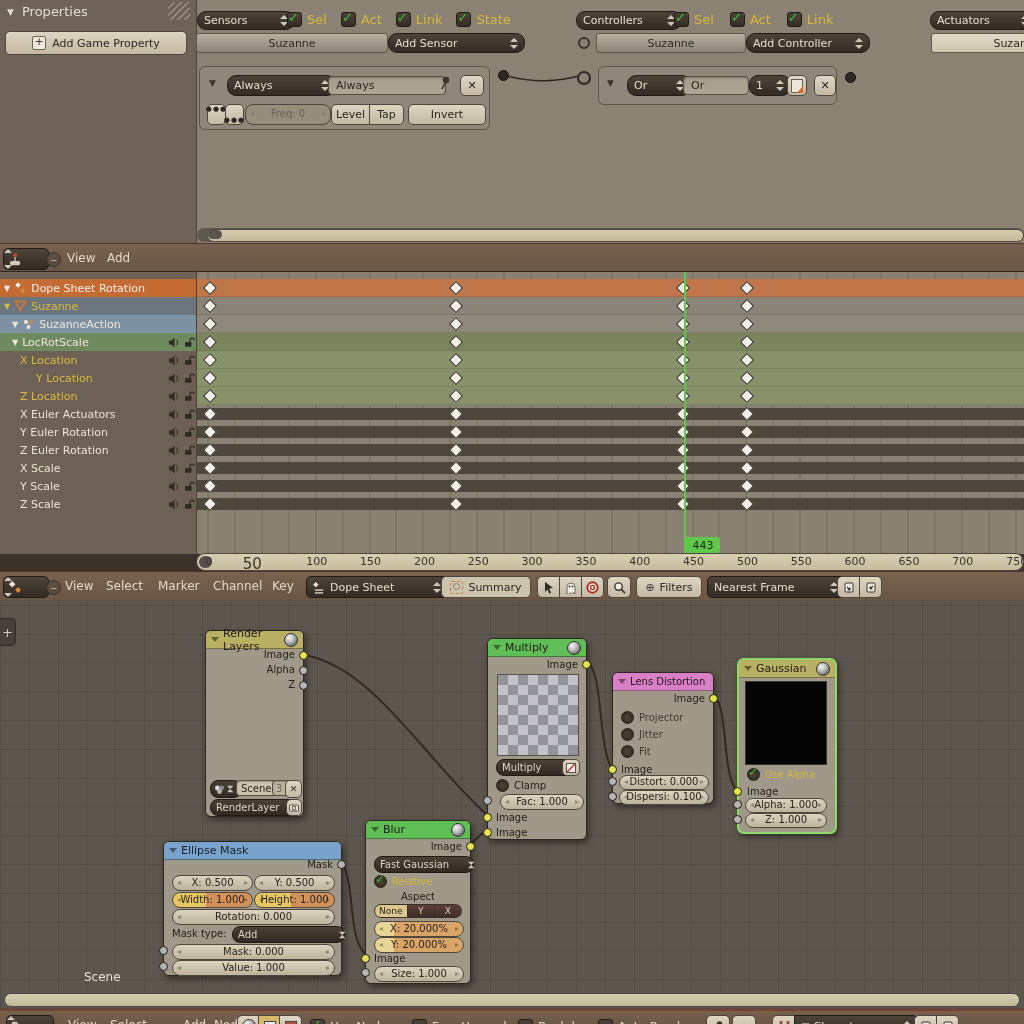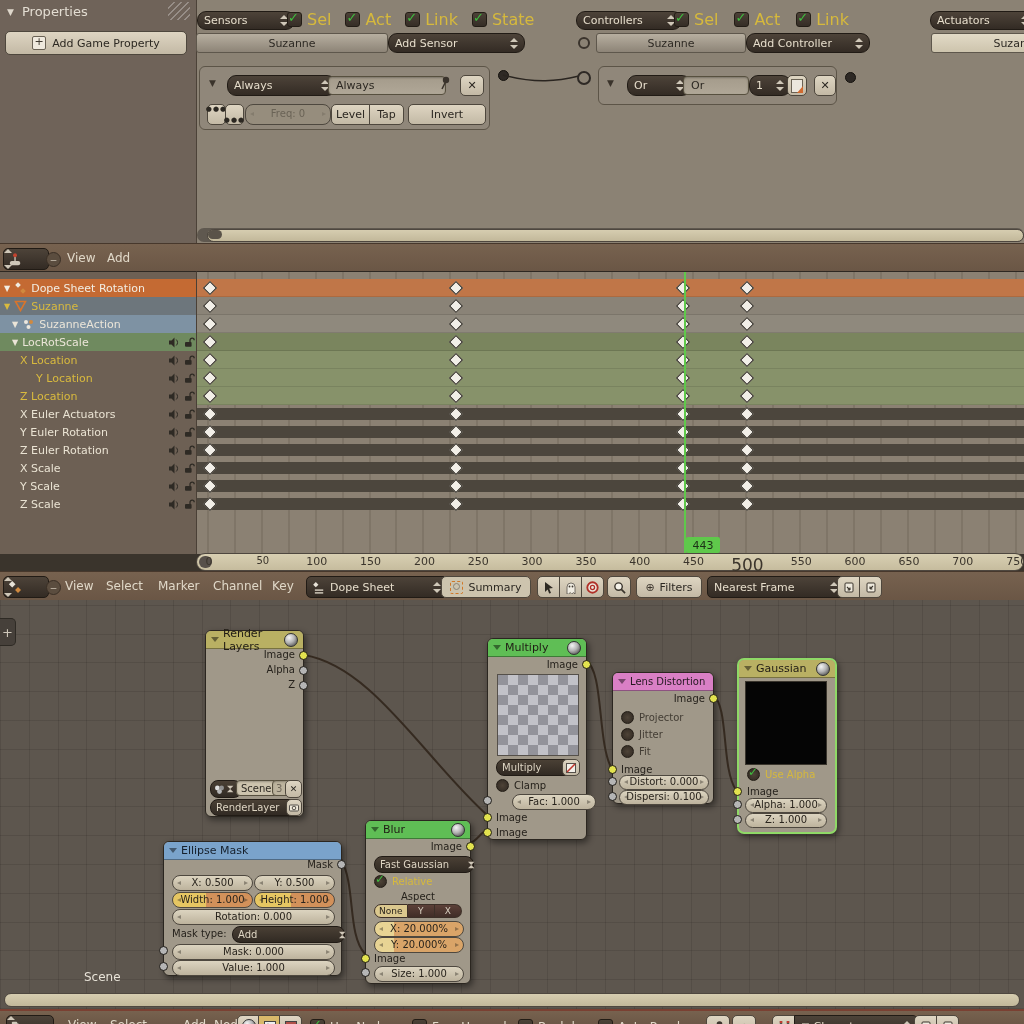--- a/index.html
+++ b/index.html
@@ -18,21 +18,21 @@
       color:#2c2822;font-size:11px;}
   .field{position:absolute;display:flex;align-items:center;padding:0 7px;
       background:linear-gradient(#a49b8b,#b0a797);border:1px solid #57503f;border-radius:4px;
       color:#2c2822;font-size:11px;box-shadow:inset 0 1px 2px rgba(0,0,0,.25);}
   .gradbar{position:absolute;display:flex;align-items:center;justify-content:center;
       background:linear-gradient(#b7afa0,#8d8477);border:1px solid #5e574c;border-radius:3px;
       color:#2e2a24;font-size:11px;}
   .check{position:relative;display:inline-block;width:13px;height:13px;border-radius:3px;flex:none;
       background:linear-gradient(#4c4237,#352d26);border:1px solid #221c15;}
   .check .tick{position:absolute;left:0px;top:-3px;font-style:normal;font-size:13px;font-weight:bold;color:var(--check-green,#3fbf3f);}
-  .ylab{color:var(--label-yellow,#d6b93c);font-size:16px;text-align:right;}
+  .ylab{color:var(--label-yellow,#d6b93c);font-size:13px;text-align:right;}
   .menu{position:absolute;color:#e0d8c8;font-size:12px;}
   .hdrbar{position:absolute;left:0;width:1024px;background:linear-gradient(#77624f,#6a5645);border-top:1px solid #47382c;border-bottom:1px solid #3c2f24;}
   .chip{position:absolute;display:flex;align-items:center;gap:3px;padding:0 4px;height:20px;
       background:linear-gradient(#4d4339,#332b24);border:1px solid #211b15;border-radius:5px;}
   .roundbtn{position:absolute;width:13px;height:13px;border-radius:50%;background:#5b4d3f;border:1px solid #3a2f25;
       color:#cfc6b6;font-size:9px;display:flex;align-items:center;justify-content:center;}
   .scroll{position:absolute;background:linear-gradient(#d6cdb0,#c2b89a);border:1px solid #4e473f;border-radius:8px;}
   
   #chan-names{background:#6d6054;border-right:1px solid #4a4036;}
   .chrow{position:absolute;left:0;width:196px;height:18px;display:flex;align-items:center;gap:4px;box-sizing:border-box;}
@@ -463,30 +463,30 @@
     </div>
 
   <div class="abs" style="left:684px;top:272px;width:2px;height:281px;background:var(--playhead,#5fc84b);"></div>
   <div class="abs" style="left:686px;top:537px;width:34px;height:16px;background:var(--playhead,#5fc84b);border-radius:2px;color:#1d3017;font-size:11px;display:flex;align-items:center;justify-content:center;">
     <span>443</span>
   </div>
 
   <div class="abs" id="ds-ruler" style="left:196px;top:553px;width:828px;height:18px;background:linear-gradient(#d8cfb2,#c6bc9e);border:1px solid #4e473f;border-radius:9px;box-sizing:border-box;">
     <div class="abs" style="left:2px;top:2px;width:13px;height:12px;border-radius:7px;background:#57504a;"></div>
   <span style="position:absolute;left:-8.0px;top:1px;width:40px;text-align:center;font-size:11px;color:#3b352c;">0</span>
-      <span style="position:absolute;left:45.8px;top:1px;width:40px;text-align:center;font-size:10px;color:#3b352c;">50</span>
+      <span style="position:absolute;left:45.8px;top:1px;width:40px;font-size:15px;color:#3b352c;">50</span>
       <span style="position:absolute;left:99.7px;top:1px;width:40px;text-align:center;font-size:11px;color:#3b352c;">100</span>
       <span style="position:absolute;left:153.5px;top:1px;width:40px;text-align:center;font-size:11px;color:#3b352c;">150</span>
       <span style="position:absolute;left:207.4px;top:1px;width:40px;text-align:center;font-size:11px;color:#3b352c;">200</span>
       <span style="position:absolute;left:261.2px;top:1px;width:40px;text-align:center;font-size:11px;color:#3b352c;">250</span>
       <span style="position:absolute;left:315.1px;top:1px;width:40px;text-align:center;font-size:11px;color:#3b352c;">300</span>
       <span style="position:absolute;left:368.9px;top:1px;width:40px;text-align:center;font-size:11px;color:#3b352c;">350</span>
       <span style="position:absolute;left:422.8px;top:1px;width:40px;text-align:center;font-size:11px;color:#3b352c;">400</span>
       <span style="position:absolute;left:476.6px;top:1px;width:40px;text-align:center;font-size:11px;color:#3b352c;">450</span>
-      <span style="position:absolute;left:530.4px;top:1px;width:40px;text-align:center;font-size:17px;color:#3b352c;">500</span>
+      <span style="position:absolute;left:530.4px;top:1px;width:40px;text-align:center;font-size:11px;color:#3b352c;">500</span>
       <span style="position:absolute;left:584.3px;top:1px;width:40px;text-align:center;font-size:11px;color:#3b352c;">550</span>
       <span style="position:absolute;left:638.1px;top:1px;width:40px;text-align:center;font-size:11px;color:#3b352c;">600</span>
       <span style="position:absolute;left:692.0px;top:1px;width:40px;text-align:center;font-size:11px;color:#3b352c;">650</span>
       <span style="position:absolute;left:745.8px;top:1px;width:40px;text-align:center;font-size:11px;color:#3b352c;">700</span>
       <span style="position:absolute;left:799.7px;top:1px;width:40px;text-align:center;font-size:11px;color:#3b352c;">750</span>
     </div>
 
   <div class="hdrbar" style="top:571px;height:29px;">
     <div class="chip" style="left:3px;top:4px;width:36px;">
       <svg width="15" height="15" viewBox="0 0 16 16">
@@ -685,21 +685,21 @@
       <div class="btn" style="left:74px;top:120px;width:16px;height:15px;">
         <svg width="10" height="10" viewBox="0 0 10 10">
             <rect x="0.5" y="0.5" width="9" height="9" fill="#f2efe8" stroke="#55504a"></rect>
             <line x1="1" y1="9" x2="9" y2="1" stroke="#c03a30" stroke-width="1.6"></line>
           </svg>
       </div>
       <div class="nchkrow" style="top:140px;">
         <span class="ncheck"></span>
         <span>Clamp</span>
       </div>
-      <div class="nslider" style="left:24px;top:155px;width:82px;height:14px;line-height:13px;"><span>Fac: 1.000</span></div>
+      <div class="nslider" style="left:12px;top:155px;width:82px;height:14px;line-height:13px;"><span>Fac: 1.000</span></div>
       <div class="sock gry" style="left:-5px;top:157px;"></div>
       <div class="nrow" style="top:172px;"><span>Image</span></div>
       <div class="sock yel" style="left:-5px;top:174px;"></div>
       <div class="nrow" style="top:187px;"><span>Image</span></div>
       <div class="sock yel" style="left:-5px;top:189px;"></div>
     </div>
 
     <div class="node" style="left:612px;top:72px;width:100px;height:130px;">
       <div class="nhead" style="background:var(--nh-pink,#d97fc5);color:#241820;">
           <span class="ntri"></span>

